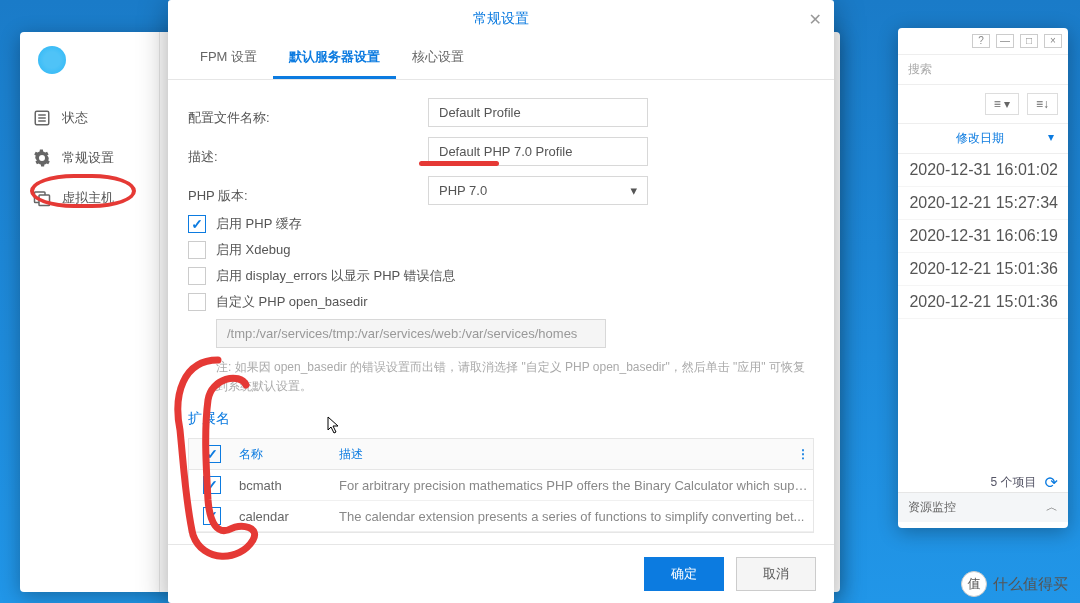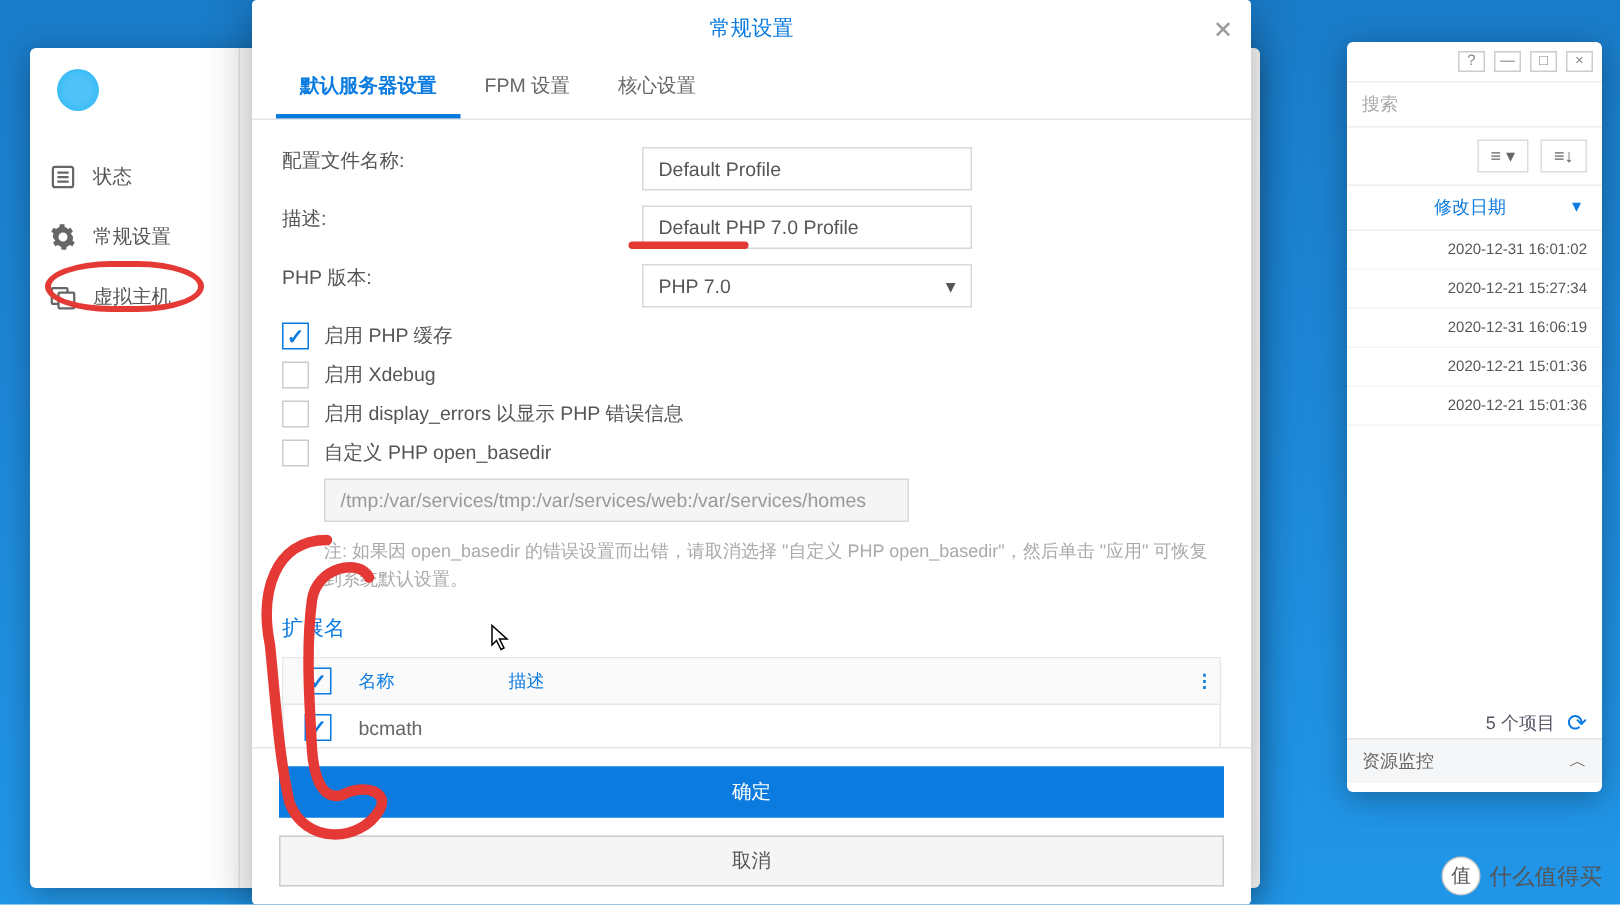--- a/index.html
+++ b/index.html
@@ -94,21 +94,21 @@
       display: flex;
       justify-content: flex-end;
       padding: 6px 14px;
       color: #0c7be0;
       font-size: 12px;
       border-bottom: 1px solid #eee;
       gap: 40px;
     }
     .bg-file-row {
       padding: 7px 10px;
-      font-size: 10px;
+      font-size: 16px;
       color: #555;
       text-align: right;
       border-bottom: 1px solid #f5f5f5;
     }
     .bg-footer {
       position: absolute;
       bottom: 36px;
       right: 10px;
       color: #556;
       font-size: 12px;
@@ -179,21 +179,21 @@
       border-bottom: 3px solid #0c7be0;
       font-weight: 600;
     }
     .modal-body {
       flex: 1;
       padding: 18px 20px;
       overflow: hidden;
     }
     .form-row {
       display: flex;
-      align-items: flex-start;
+      align-items: flex-end;
       margin-bottom: 10px;
     }
     .form-label {
       width: 240px;
       color: #555;
     }
     .form-input {
       flex: 1;
       max-width: 220px;
       border: 1px solid #d8d8d8;
@@ -262,21 +262,20 @@
       color: #666;
     }
     .ext-row .ext-col-desc { color: #888; }
     
     .modal-footer {
       border-top: 1px solid #e6e6e6;
       padding: 12px 18px;
       display: flex;
       justify-content: flex-end;
       gap: 12px;
-      flex-direction: column;
     }
     .btn {
       padding: 7px 26px;
       border: 1px solid #ccc;
       background: #f5f5f5;
       cursor: pointer;
       font-size: 13px;
       color: #555;
     }
     .btn.primary {
@@ -407,22 +406,22 @@
     <span>︿</span>
   </div>
 </div>
 
 <div class="modal">
   <div class="modal-header">
     <div class="modal-title">常规设置</div>
     <div class="modal-close">✕</div>
   </div>
   <div class="modal-tabs">
+    <div class="tab">FPM 设置</div>
     <div class="tab active">默认服务器设置</div>
-    <div class="tab">FPM 设置</div>
     <div class="tab">核心设置</div>
   </div>
   <div class="modal-body">
     <div class="form-row">
       <div class="form-label">配置文件名称:</div>
       <input class="form-input" value="Default Profile" style="">
     </div>
     <div class="form-row">
       <div class="form-label">描述:</div>
       <input class="form-input" value="Default PHP 7.0 Profile" style="">
@@ -463,20 +462,21 @@
           </div>
         <div class="ext-col-name">名称</div>
         <div class="ext-col-desc">描述</div>
         <div class="ext-col-more">⋮</div>
       </div>
       <div class="ext-row">
         <div class="ext-col-chk">
             <span class="chk checked"></span>
           </div>
         <div class="ext-col-name">bcmath</div>
+        <div class="ext-col-desc">For arbitrary precision mathematics PHP offers the Binary Calculator which supp...</div>
       </div>
       <div class="ext-row">
         <div class="ext-col-chk">
             <span class="chk checked"></span>
           </div>
         <div class="ext-col-name">calendar</div>
         <div class="ext-col-desc">The calendar extension presents a series of functions to simplify converting bet...</div>
       </div>
 
     </div>

